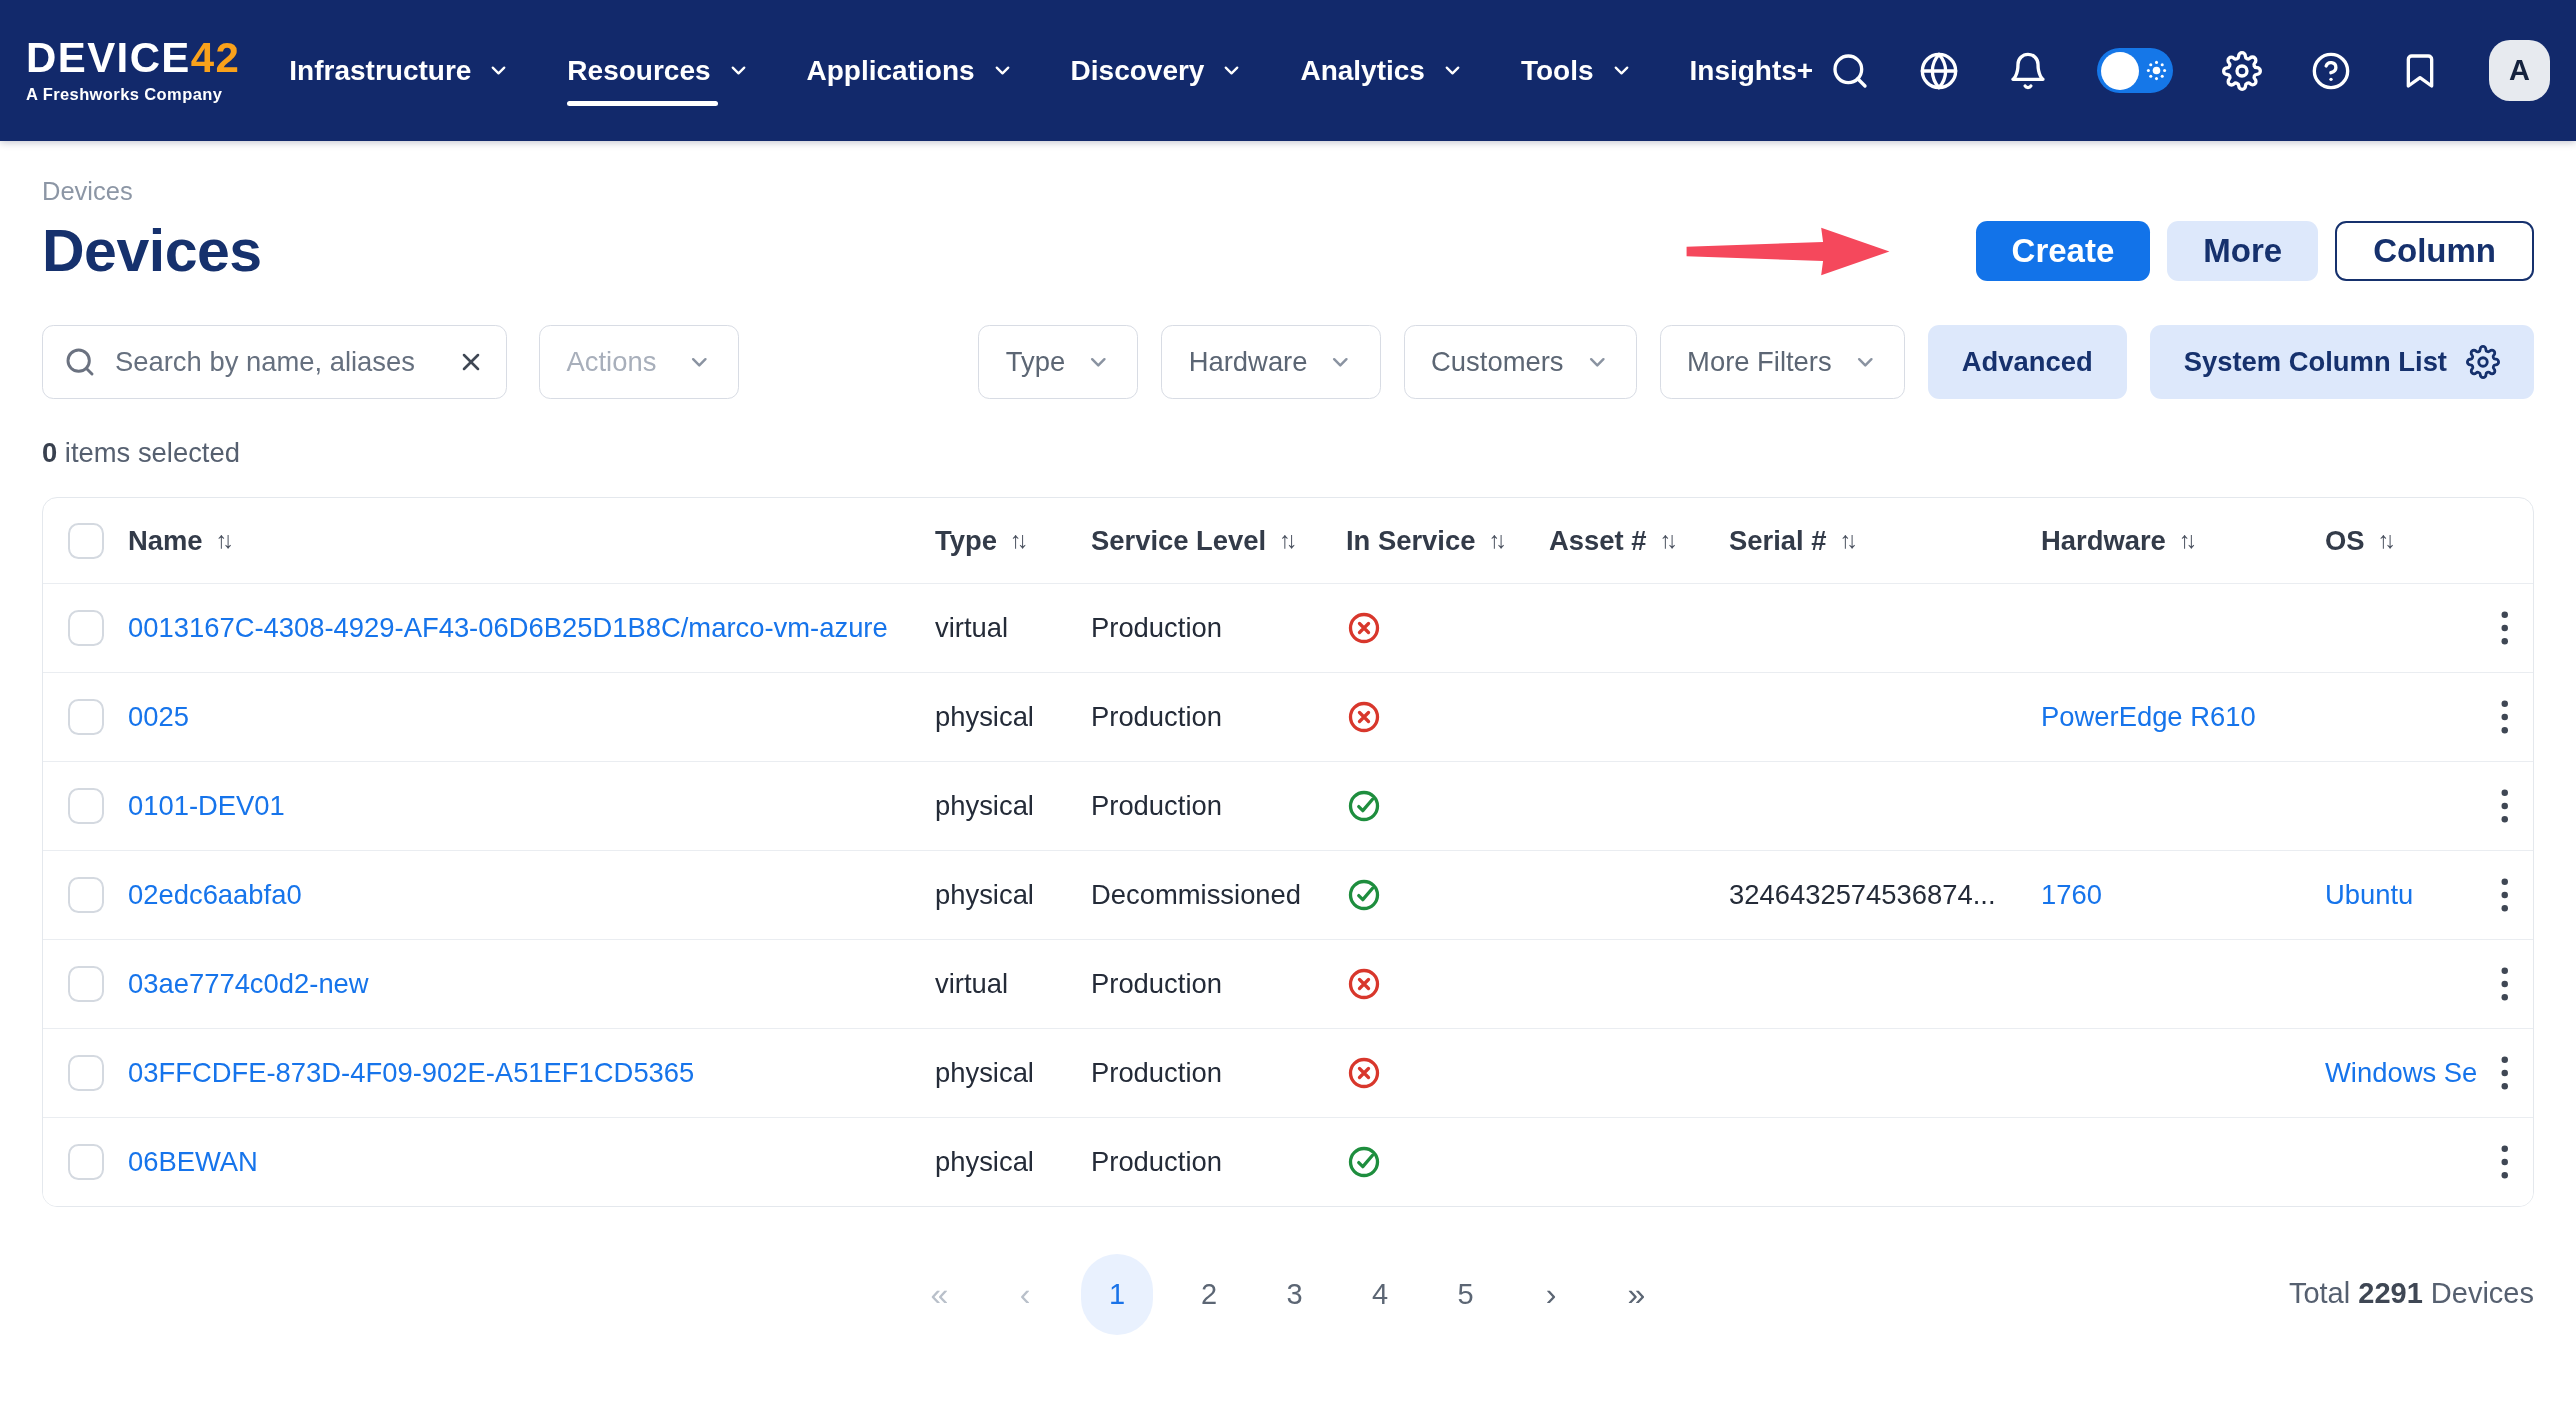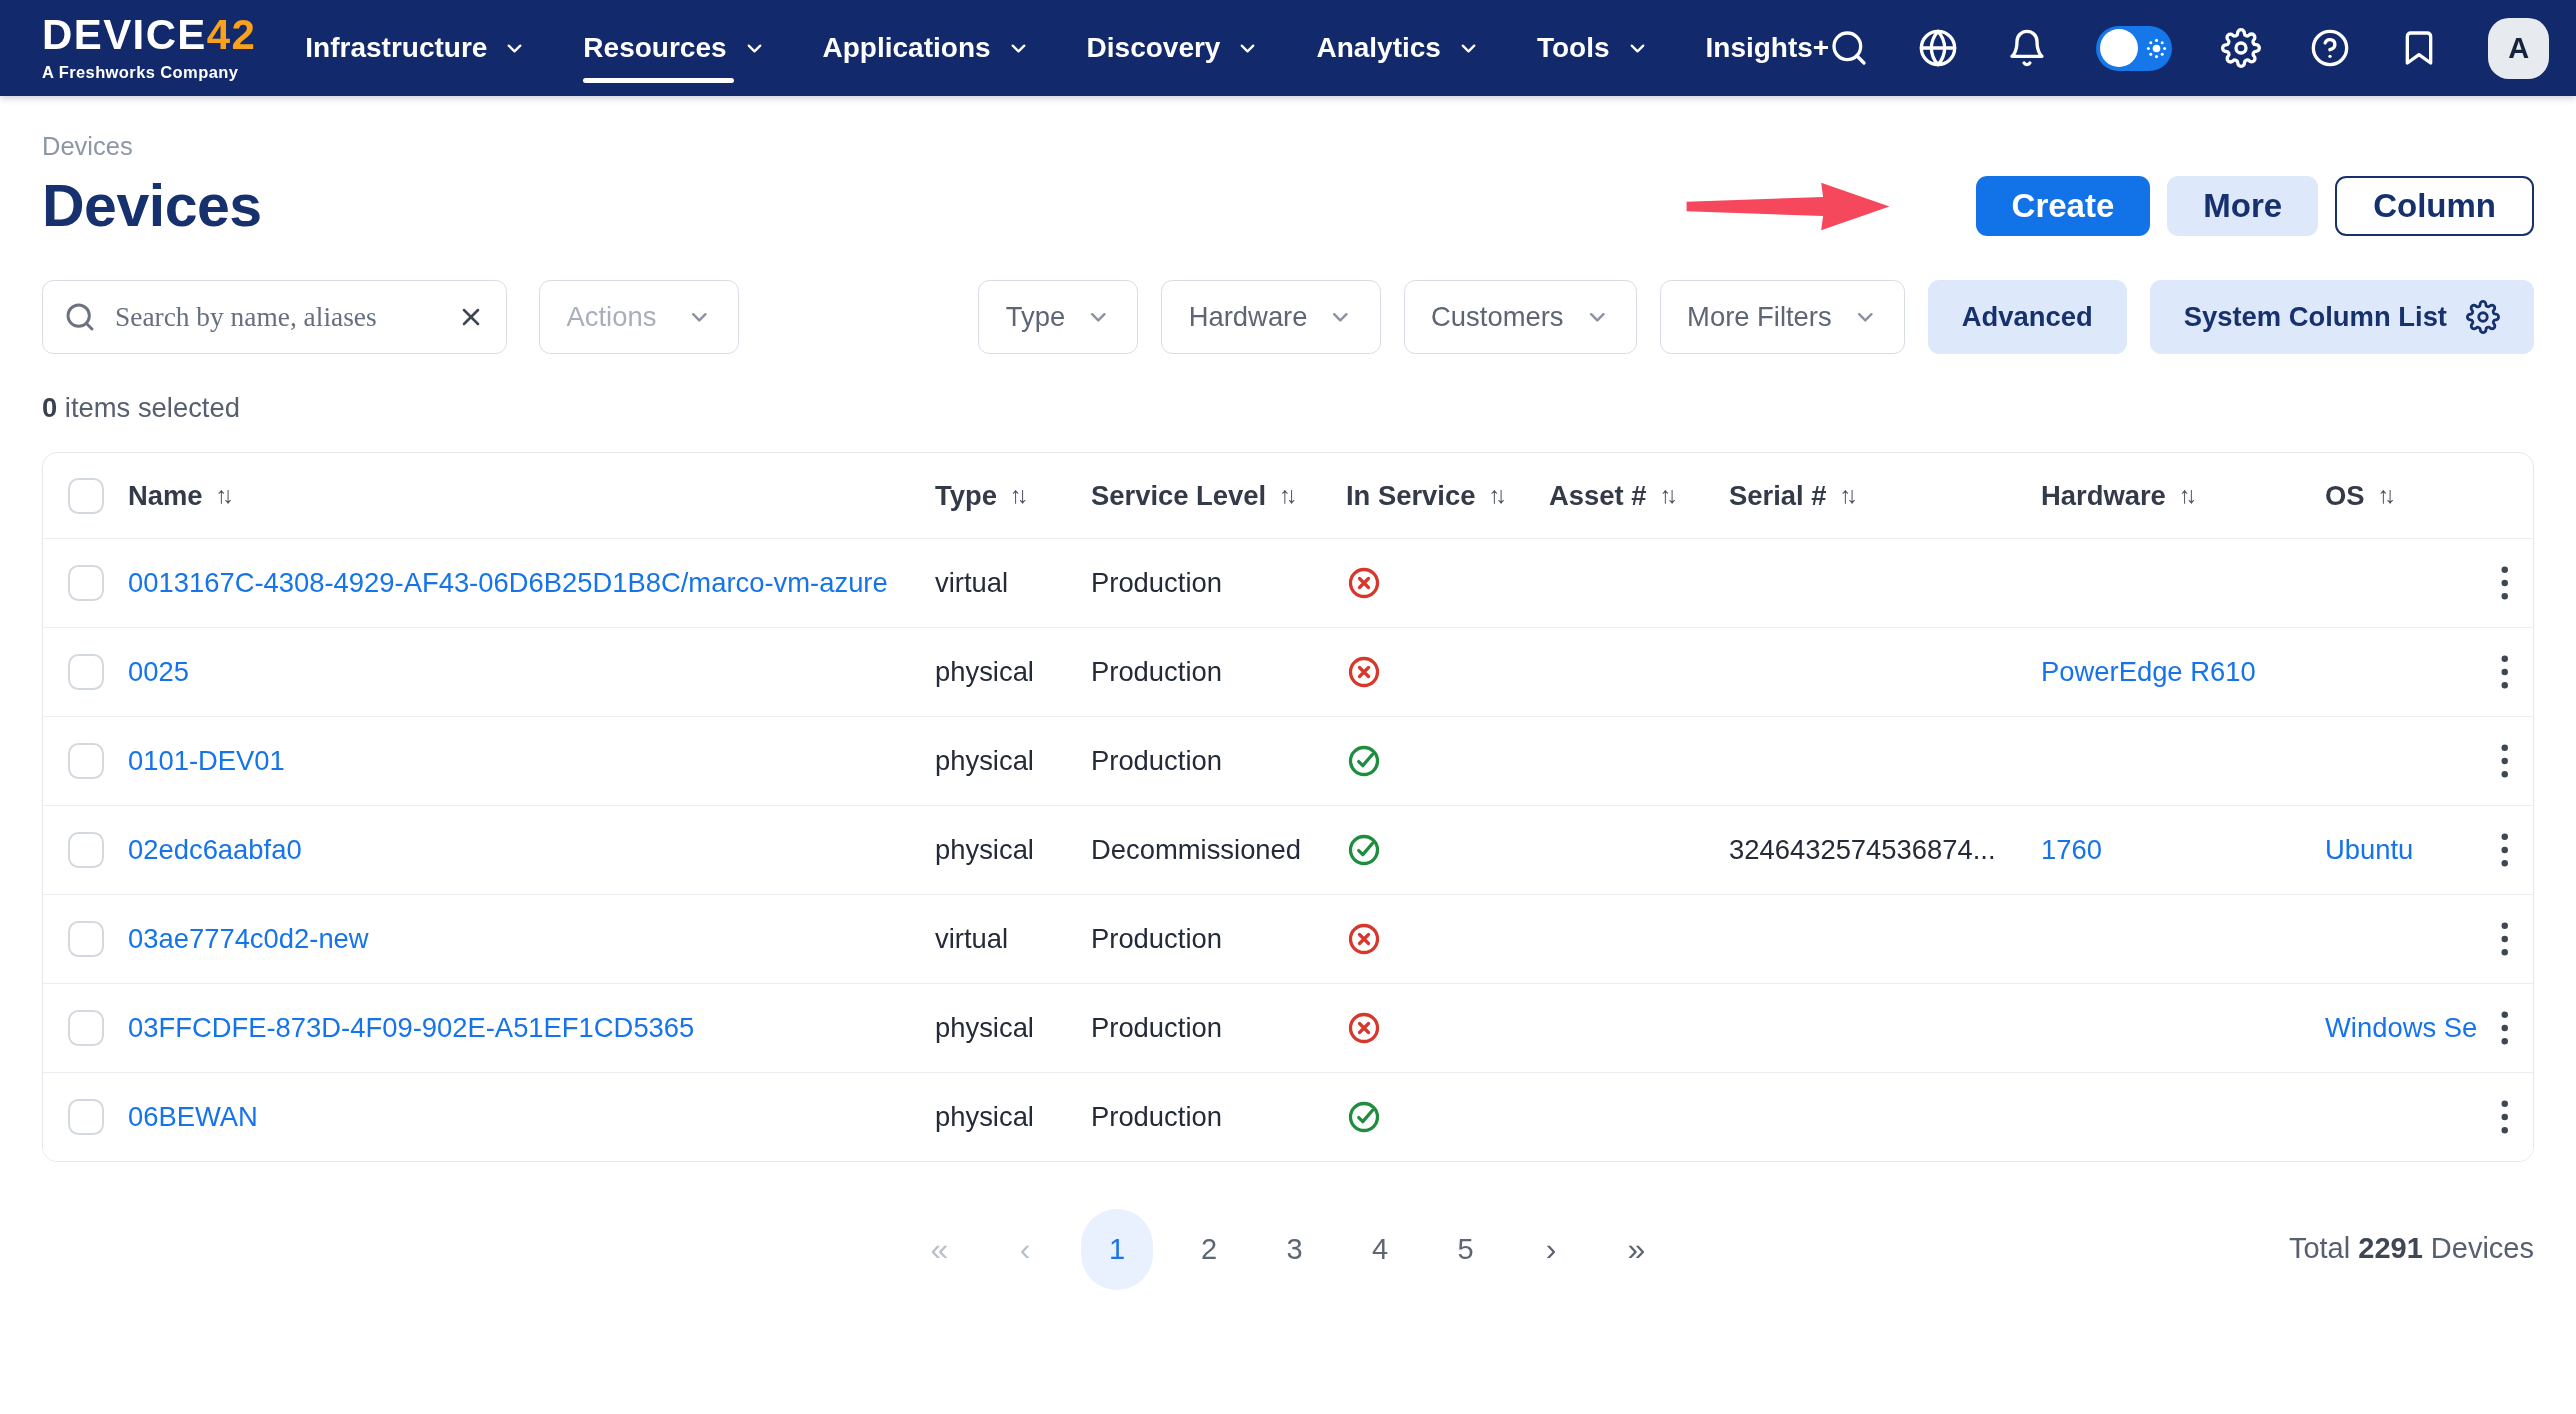--- a/index.html
+++ b/index.html
@@ -6,22 +6,22 @@
   html,body { margin:0; padding:0; }
   body {
     width:2576px; height:1415px;
     font-family:"Liberation Sans", sans-serif;
     background:#ffffff; color:#242B38; overflow:hidden;
   }
   svg { display:block; }
 
   
   .navbar {
-    height:96px; background:#12296B; display:flex; align-items:center;
-    padding:0 42px; box-shadow:0 1.9px 7.6px rgba(10,20,60,.25);
+    height:141px; background:#12296B; display:flex; align-items:center;
+    padding:0 26px; box-shadow:0 1.9px 7.6px rgba(10,20,60,.25);
   }
   .logo { margin-right:49px; cursor:pointer; }
   .logo-line1 { font-size:42px; font-weight:700; color:#fff; letter-spacing:1.4px; line-height:1; }
   .logo-num { color:#F9A11B; }
   .logo-tagline { font-size:16.5px; color:#fff; font-weight:600; margin-top:6.6px; letter-spacing:0.4px; }
 
   .nav { display:flex; gap:57px; align-items:center; }
   .nav-item { position:relative; display:flex; align-items:center; gap:16px; color:#fff;
     font-size:28px; font-weight:600; cursor:pointer; white-space:nowrap; }
   .nav-item .caret svg { width:23px; height:23px; stroke:#fff; fill:none; stroke-width:2.4; stroke-linecap:round; stroke-linejoin:round; }
@@ -49,21 +49,21 @@
   .btn-primary { background:#1273E9; color:#fff; }
   .btn-soft { background:#DDE8FB; color:#16316D; }
   .btn-outline { background:#fff; color:#16316D; border:2.4px solid #16316D; }
 
   
   .toolbar { margin-top:40px; display:flex; align-items:center; }
   .search-box { width:465px; height:74px; border:1.9px solid #D8DCE4; border-radius:11.3px;
     display:flex; align-items:center; padding:0 21px; gap:17px; background:#fff; }
   .search-box svg.mag { width:32px; height:32px; stroke:#6B7280; fill:none; stroke-width:2.2; stroke-linecap:round; }
   .search-box input { border:none; outline:none; flex:1; font-size:27.4px; color:#333; background:transparent;
-    font-family:Liberation Serif, serif; min-width:0; }
+    font-family:Liberation Sans, sans-serif; min-width:0; }
   .search-box input::placeholder { color:#66707F; }
   .clear-icon svg { width:28px; height:28px; stroke:#3F4754; fill:none; stroke-width:2.2; stroke-linecap:round; cursor:pointer; }
   .actions-dd { margin-left:32px; width:200px; height:74px; border:1.9px solid #D8DCE4; border-radius:11.3px;
     display:flex; align-items:center; justify-content:space-between; padding:0 26.5px; font-size:27.4px; color:#A8AFBB; cursor:default; }
   .dd-caret svg { width:24.6px; height:24.6px; stroke:#8A93A1; fill:none; stroke-width:2.4; stroke-linecap:round; stroke-linejoin:round; }
   .filters { margin-left:auto; display:flex; gap:23px; align-items:center; }
   .dd { height:74px; border:1.9px solid #D8DCE4; border-radius:11.3px; background:#fff; display:flex; align-items:center;
     gap:21px; padding:0 26.5px; font-size:27.4px; color:#5C6674; cursor:pointer; }
   .chip { height:74px; border-radius:11.3px; background:#DDE8FB; color:#16316D; font-weight:700; font-size:27.4px;
     display:flex; align-items:center; gap:19px; padding:0 34px; cursor:pointer; }

